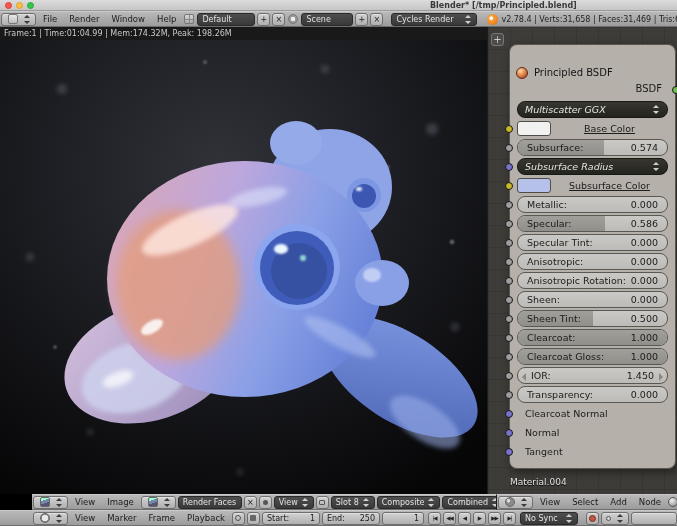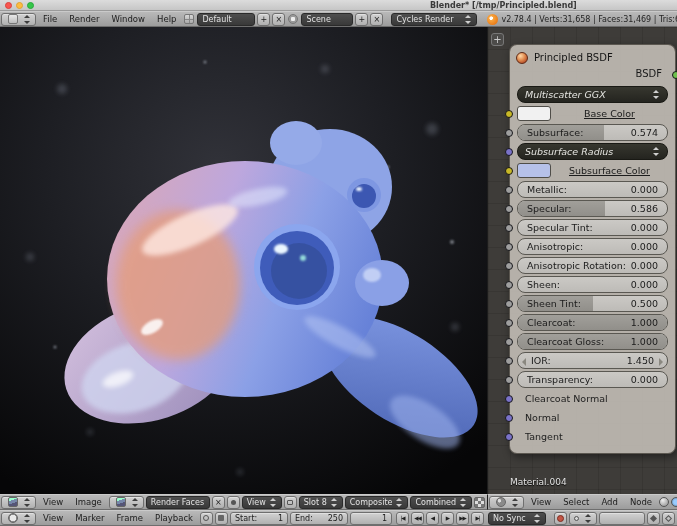--- a/index.html
+++ b/index.html
@@ -47,21 +47,21 @@
   .rstats{position:absolute;left:0;top:0;width:100%;height:13px;background:#191919;color:#c9c9c9;font-size:8px;line-height:13px;padding-left:4px;white-space:nowrap;}
 
   .nodeview{position:absolute;left:487px;top:0;width:190px;height:467px;background-color:#3e3c39;border-left:1px solid #1c1c1c;
     background-image:linear-gradient(rgba(0,0,0,.10) 1px,transparent 1px),linear-gradient(90deg,rgba(0,0,0,.10) 1px,transparent 1px);
     background-size:22px 22px;}
   .pluspanel{position:absolute;left:3px;top:6px;width:13px;height:13px;border:1px solid #777;border-radius:3px;color:#ccc;
     background:rgba(90,90,90,.5);font-size:10px;line-height:11px;text-align:center;}
 
   
   .node{position:absolute;left:21px;top:17px;width:167px;background:rgba(185,180,172,.97);border:1px solid rgba(45,40,34,.65);
-    border-radius:8px;box-shadow:2px 3px 8px rgba(0,0,0,.45);padding:3px 0 8px;}
+    border-radius:8px;box-shadow:2px 3px 8px rgba(0,0,0,.45);padding:18px 0 8px;}
   .nhead{display:flex;align-items:center;height:19px;padding:0 6px;}
   .nhead .ball{width:12px;height:12px;border-radius:50%;background:radial-gradient(circle at 35% 30%,#ffd9a8,#e08a4e 45%,#a83c20 90%);border:1px solid #5f2a16;margin-right:6px;}
   .nhead .ttl{font-size:10px;color:#151515;}
   .nrow{position:relative;height:17px;margin:2px 7px 0;font-size:9.5px;}
   .outrow{height:15px;margin-top:0;}
   .outrow .lab{position:absolute;right:6px;top:1px;font-size:10px;color:#1a1a1a;}
   .sock{position:absolute;width:8px;height:8px;border-radius:50%;border:1px solid #17171a;top:50%;transform:translateY(-50%);z-index:2;}
   .sock.in{left:-12px;}
   .sock.out{right:-12px;}
   .sock.shader{background:#6fc04d;}
@@ -82,21 +82,21 @@
   .chevR{right:4px;border-left:4px solid #8a8880;}
   .colrow{display:flex;align-items:center;height:17px;text-decoration:underline;}
   .swatch{width:34px;height:15px;border:1px solid #4f4d48;border-radius:3px;}
   .sw-base{background:#f1f1f1;}
   .sw-sss{background:#b6c1e9;}
   .colrow .lab{flex:1;text-align:center;color:#1b1b1b;}
   .labrow{line-height:17px;color:#1e1e1e;padding-left:8px;}
   .matname{position:absolute;left:22px;top:450px;color:#e3e3e3;font-size:9px;text-shadow:0 1px 1px #000;}
 
   
-  .row1,.row2{position:relative;display:flex;height:16px;}
+  .row1,.row2{position:relative;display:flex;height:16px;padding-left:32px;}
   .imghdr{width:487px;}
   .nodehdr{width:190px;border-left:1px solid #1c1c1c;}
   .checker{width:11px;height:11px;border:1px solid #666;border-radius:2px;margin:0 1px;
     background:repeating-conic-gradient(#ddd 0 25%,#777 0 50%) 0 0/6px 6px;}
   .chdot{width:10px;height:10px;border-radius:50%;border:1px solid #555;margin:0 1px;}
   .playbtns{display:flex;margin:0 2px;}
   .playbtns .wbtn{width:13px;justify-content:center;padding:0;font-size:5.5px;letter-spacing:-1px;}
   .recdot{width:7px;height:7px;border-radius:50%;background:#c25646;border:1px solid #7e2e22;}
   .keydot{width:5px;height:5px;border-radius:50%;background:#d8d8d8;border:1px solid #555;margin-right:2px;}
   .tcode{font-size:8px;color:#2a2a2a;padding:0 5px;white-space:nowrap;}
@@ -217,20 +217,21 @@
         <circle cx="364" cy="168" r="17" fill="#7e97e2"></circle>
         <circle cx="364" cy="169" r="12" fill="#3c57b2"></circle>
         <ellipse cx="359" cy="162" rx="3" ry="2" fill="#e8f2ff" filter="url(#b1)"></ellipse>
 
         <ellipse cx="190" cy="203" rx="52" ry="16" transform="rotate(-24 190 203)" fill="#ffe9e2" opacity="0.8" filter="url(#b3)"></ellipse>
         <ellipse cx="152" cy="300" rx="12" ry="6" transform="rotate(-30 152 300)" fill="#fff" opacity="0.85" filter="url(#b1)"></ellipse>
         <ellipse cx="258" cy="170" rx="30" ry="8" transform="rotate(-12 258 170)" fill="#e8eeff" opacity="0.5" filter="url(#b3)"></ellipse>
         <ellipse cx="118" cy="352" rx="16" ry="7" transform="rotate(-20 118 352)" fill="#fff" opacity="0.7" filter="url(#b3)"></ellipse>
         <ellipse cx="340" cy="310" rx="40" ry="10" transform="rotate(28 340 310)" fill="#b9c9f4" opacity="0.5" filter="url(#b3)"></ellipse>
       </svg>
+      <div class="rstats">Frame:1 | Time:01:04.99 | Mem:174.32M, Peak: 198.26M</div>
     </div>
 
     <div class="nodeview">
       <div class="pluspanel">+</div>
 
       <div class="node">
         <div class="nhead">
           <i class="ball"></i>
           <span class="ttl">Principled BSDF</span>
         </div>

